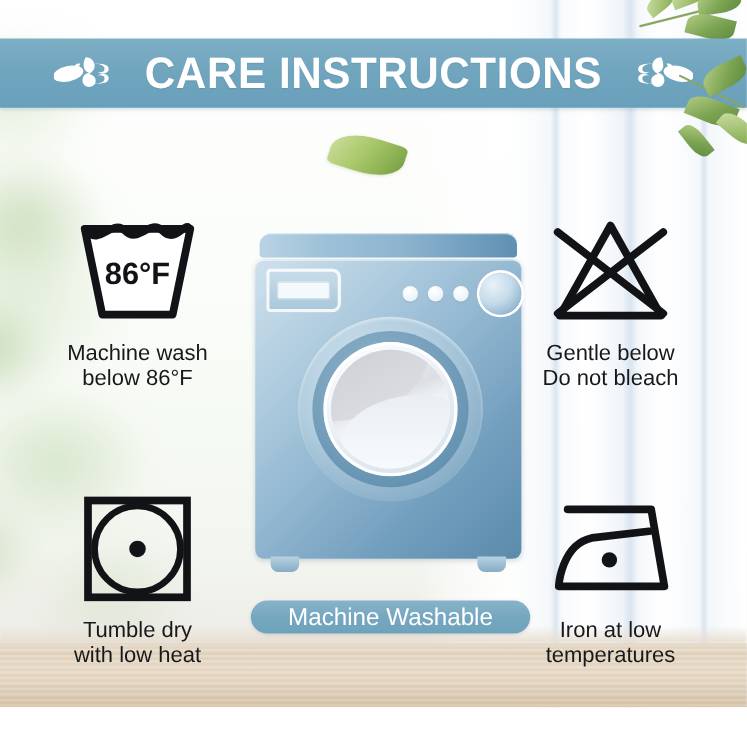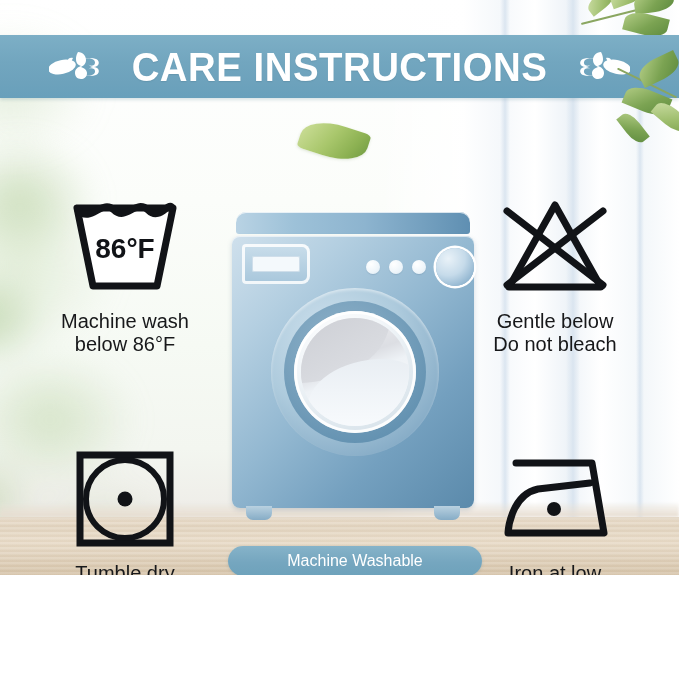--- a/index.html
+++ b/index.html
@@ -1,21 +1,21 @@
 <!DOCTYPE html>
 <html><head>
 <meta charset="utf-8">
 <style>
   html,body{margin:0;padding:0;}
   body{
     width:679px;height:679px;overflow:hidden;
     font-family:"Liberation Sans","DejaVu Sans",sans-serif;
     background:#ffffff;
   }
-  .stage{position:relative;width:679px;height:575px;overflow:hidden;background:#fdfdfb;}
+  .stage{position:relative;width:679px;height:643px;overflow:hidden;background:#fdfdfb;}
 
   
   .bg-base{position:absolute;inset:0;
     background:
       linear-gradient(to bottom, #ffffff 0%, #fbfdfa 35%, #f6faf4 60%, #f3f6f0 78%, #efeee9 88%, #eae4da 100%);
   }
   .bg-foliage-left{position:absolute;left:-40px;top:120px;width:310px;height:520px;
     background:
       radial-gradient(ellipse 110px 90px at 60px 80px, rgba(168,198,140,.55), rgba(168,198,140,0) 70%),
       radial-gradient(ellipse 90px 70px at 25px 200px, rgba(150,186,120,.50), rgba(150,186,120,0) 70%),
@@ -161,21 +161,21 @@
     background:linear-gradient(to bottom,#b9d1e0,#86acc6);
   }
   #wm-foot-l{left:14px;} #wm-foot-r{left:202px;}
 
   
   .pill{position:absolute;left:228px;top:546px;width:254px;height:30px;border-radius:15px;
     background:linear-gradient(to bottom,#86b3c9,#75a6bf 55%,#6ea2bb 100%);
     display:flex;align-items:center;justify-content:center;
     box-shadow:0 1px 3px rgba(90,130,150,.25);
   }
-  .pill-label{color:#ffffff;font-size:16px;line-height:1;white-space:nowrap;}
+  .pill-label{color:#ffffff;font-size:22px;line-height:1;white-space:nowrap;}
 </style>
 </head>
 <body>
 
 <div class="stage">
 
   <div class="bg-base"></div>
   <div class="bg-foliage-topleft"></div>
   <div class="bg-foliage-left"></div>
   <div class="bg-curtain"></div>

